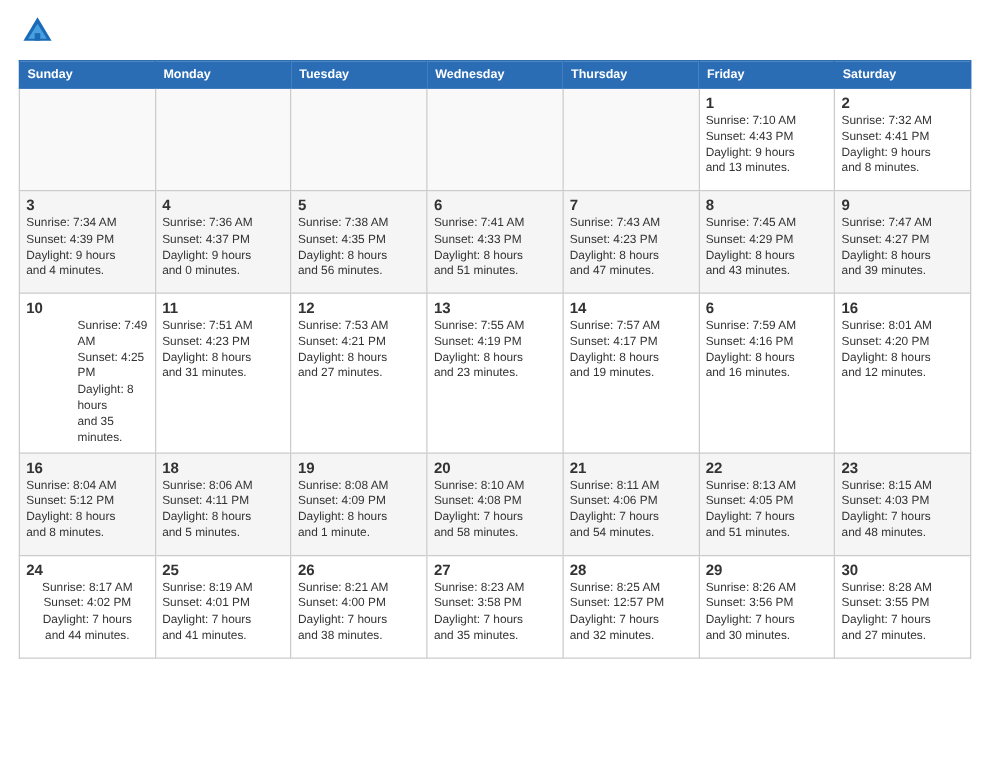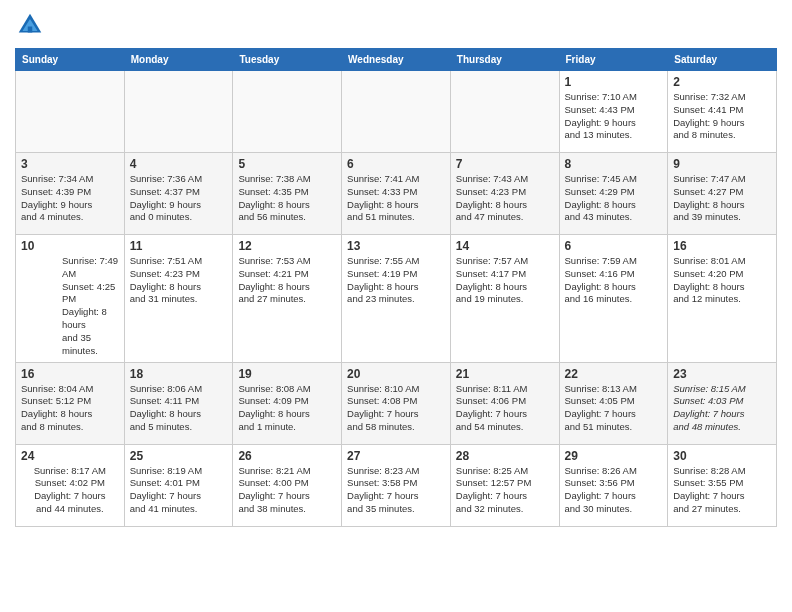--- a/index.html
+++ b/index.html
@@ -288,21 +288,21 @@
           </td>
           <td>
             <span class="day-number">22</span>
             <div class="day-info" style="white-space: pre-line;">Sunrise: 8:13 AM
 Sunset: 4:05 PM
 Daylight: 7 hours
 and 51 minutes.</div>
           </td>
           <td>
             <span class="day-number">23</span>
-            <div class="day-info" style="white-space: pre-line; font-style: italic;">Sunrise: 8:15 AM
+            <div class="day-info" style="white-space: pre-line;">Sunrise: 8:15 AM
 Sunset: 4:03 PM
 Daylight: 7 hours
 and 48 minutes.</div>
           </td>
         </tr>
         <tr>
           <td>
             <span class="day-number">24</span>
             <div class="day-info" style="white-space: pre-line; text-align: center;">Sunrise: 8:17 AM
 Sunset: 4:02 PM

